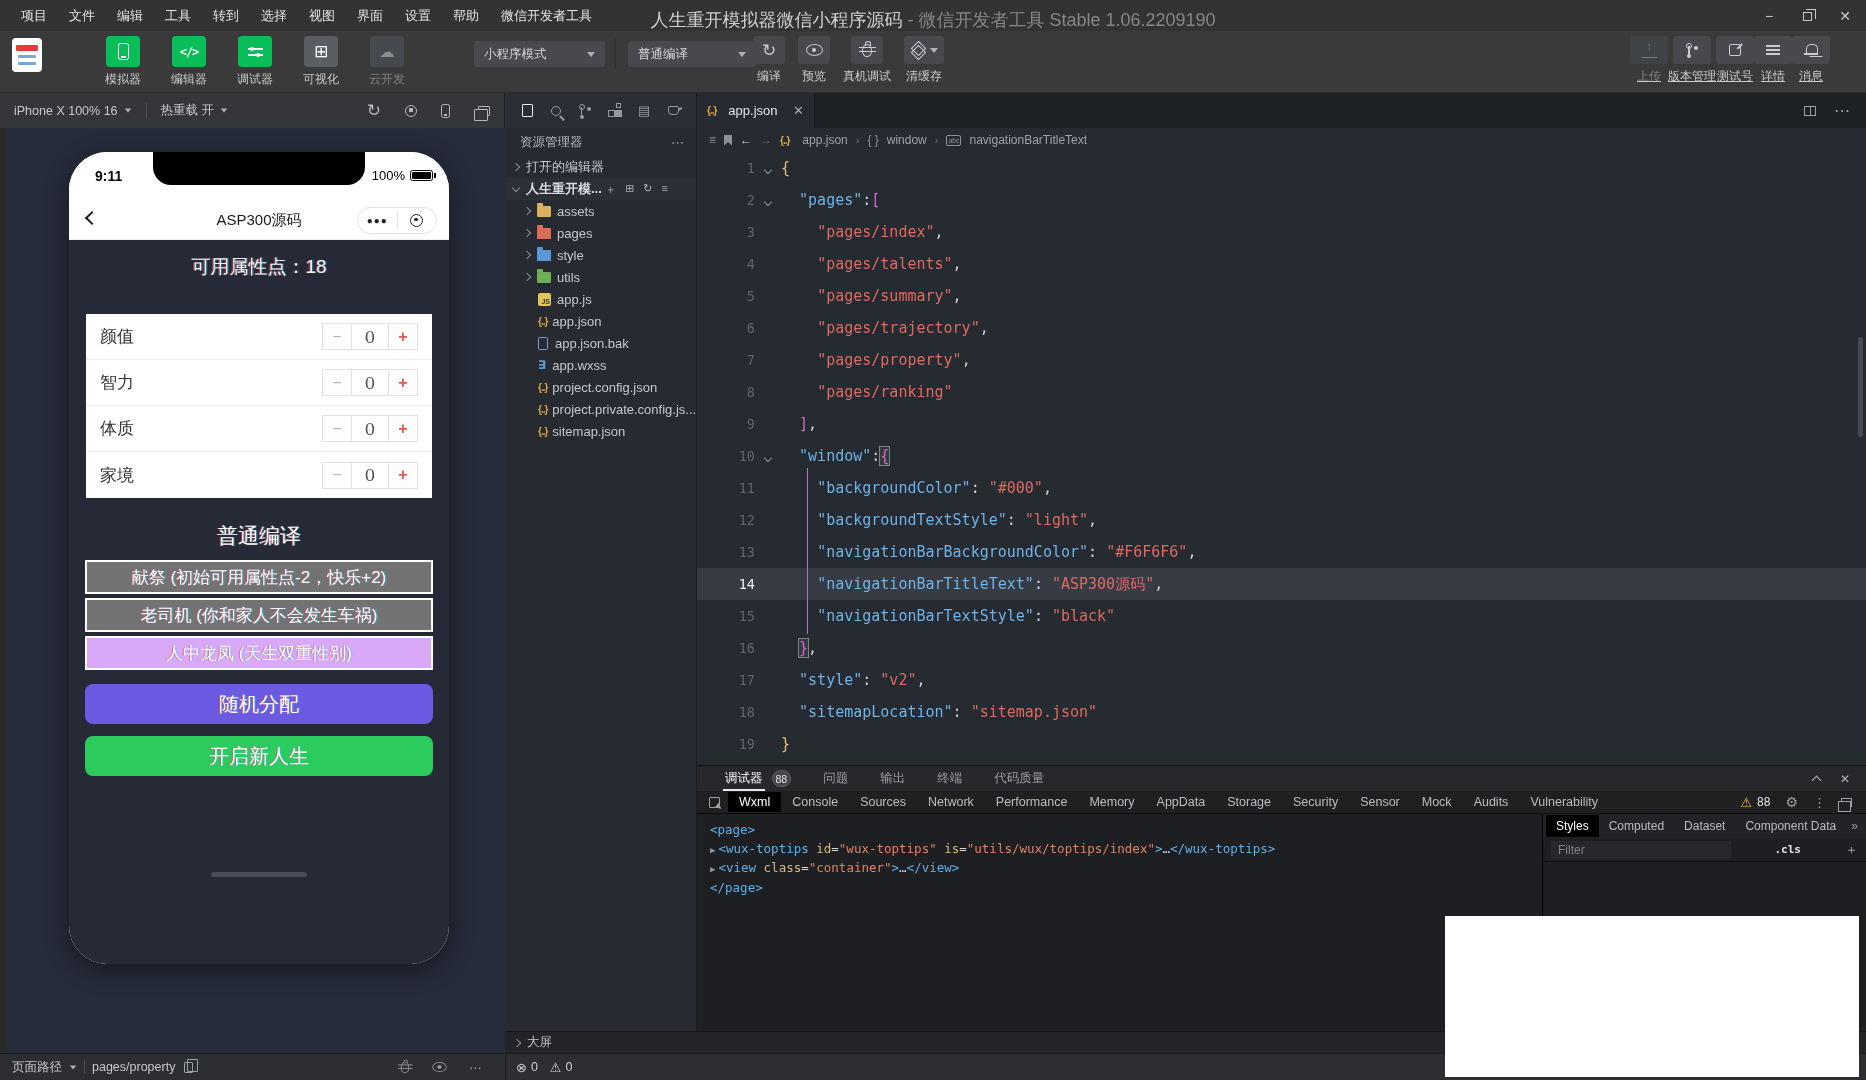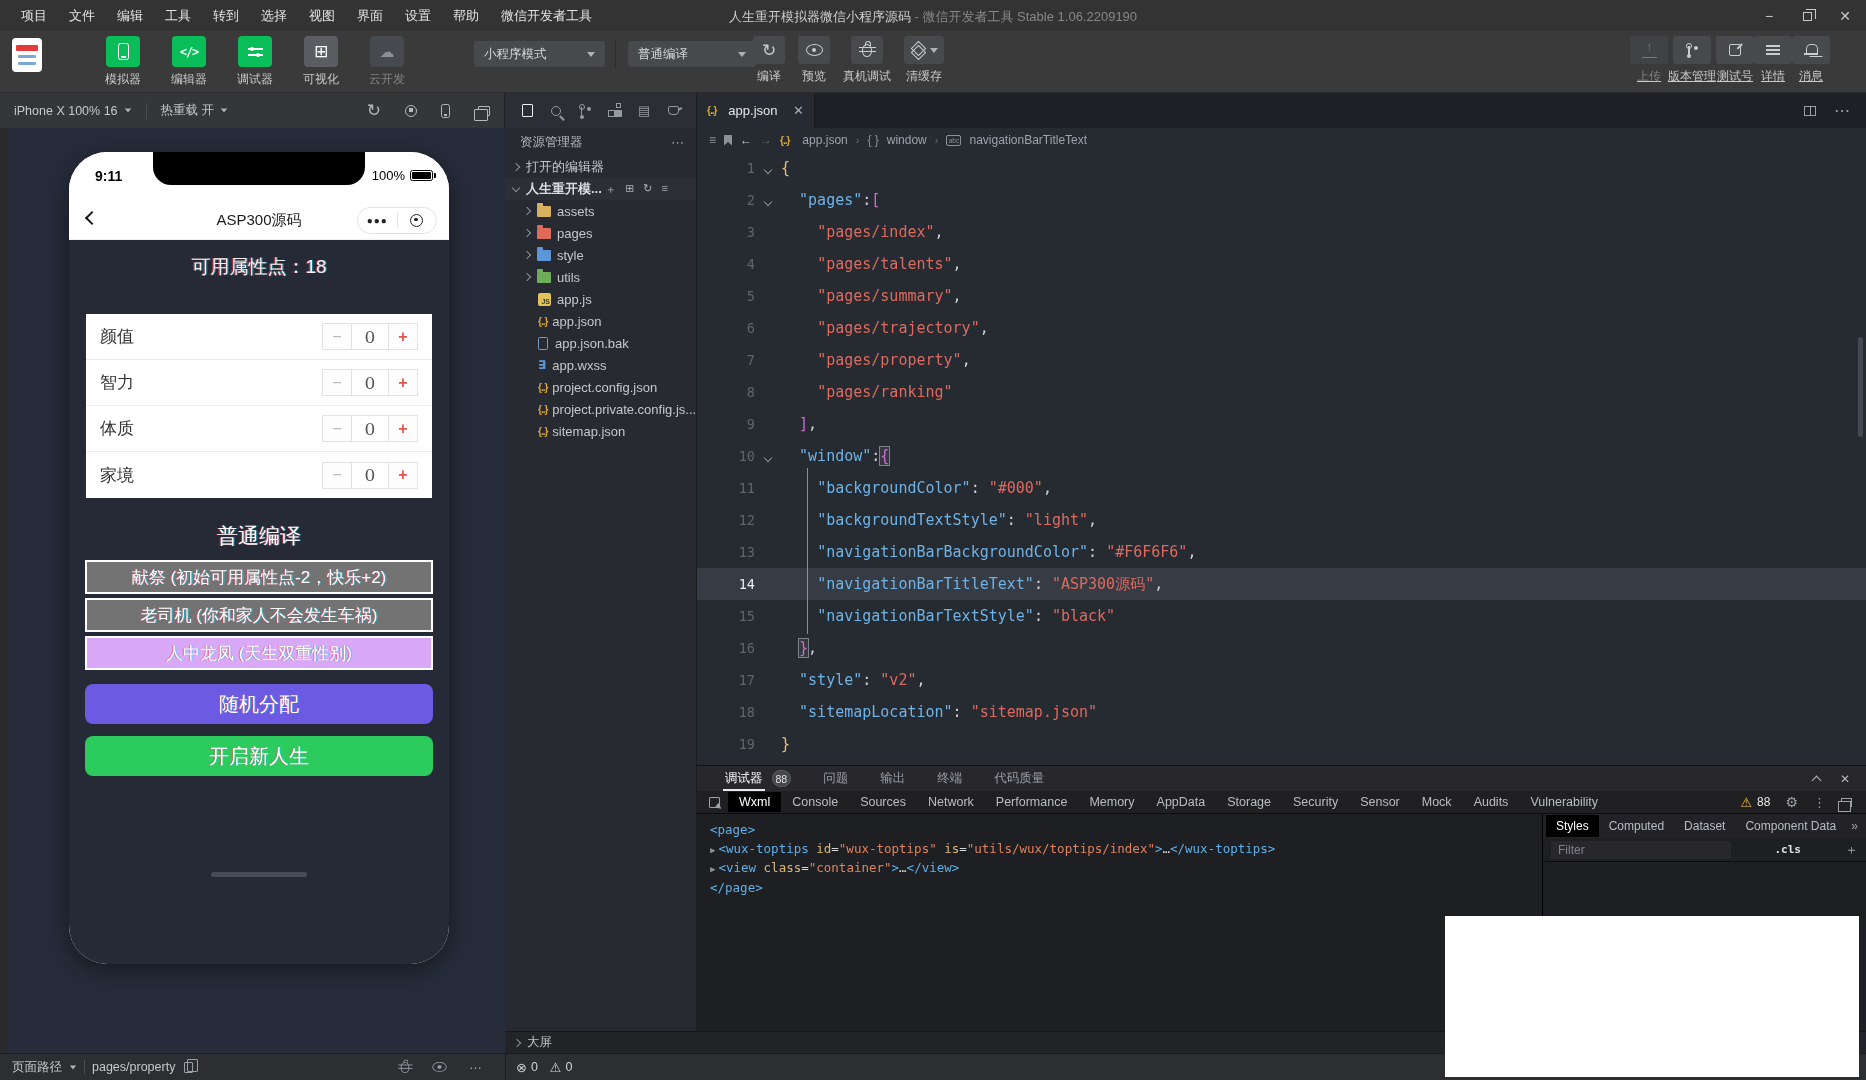--- a/index.html
+++ b/index.html
@@ -4,21 +4,21 @@
 <style>
   * { margin:0; padding:0; box-sizing:border-box; }
   html,body { background:#1a1a1a; }
   .app { position:relative; width:1866px; height:1080px; overflow:hidden;
          font-family:"Liberation Sans","DejaVu Sans",sans-serif; background:#2a2a2a; color:#ccc; }
 
   
   .menubar { position:absolute; left:0; top:0; width:1866px; height:31px; background:#333;
              display:flex; align-items:center; padding-left:10px; z-index:10; }
   .menu-item { padding:0 11px; font-size:13px; color:#e2e2e2; cursor:default; }
-  .win-title { position:absolute; left:50%; top:8px; transform:translateX(-50%); font-size:13px;
+  .win-title { position:absolute; left:50%; top:8px; transform:translateX(-50%); font-size:18px;
                color:#cfcfcf; white-space:nowrap; }
   .win-title .dim { color:#878787; }
   .win-controls { position:absolute; right:14px; top:0; height:31px; display:flex; align-items:center; gap:24px; }
   .wc { color:#c8c8c8; font-size:14px; width:14px; text-align:center; }
   .ic-restore { width:9px; height:9px; border:1.2px solid #c8c8c8; position:relative; display:inline-block; }
   .ic-restore::before { content:""; position:absolute; left:2px; top:-4px; width:9px; height:9px; border:1.2px solid #c8c8c8; border-bottom:none; border-left:none; }
 
   
   .toolbar { position:absolute; left:0; top:31px; width:1866px; height:62px; background:#3a3a3a;
              border-bottom:1px solid #2b2b2b; z-index:9; }

